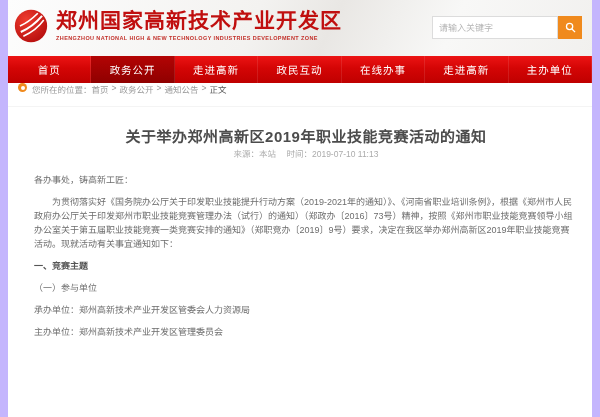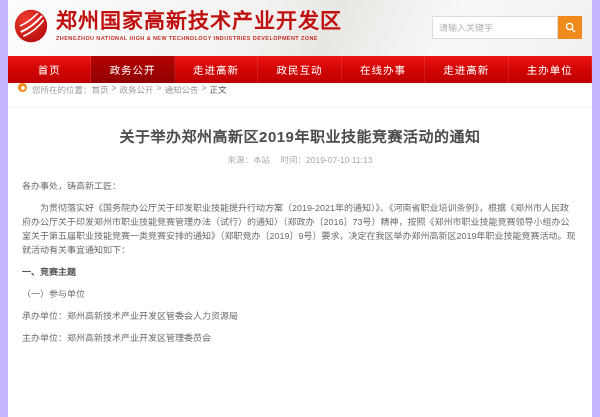--- a/index.html
+++ b/index.html
@@ -46,23 +46,23 @@
   .bc-dot {
     width:9px; height:9px; border-radius:50%; background:#f08a1d; margin-right:5px;
     position:relative; flex:0 0 auto;
   }
   .bc-dot::after { content:""; position:absolute; left:2.5px; top:2.5px; width:4px; height:4px; border-radius:50%; background:#fff; }
   .breadcrumb a { color:#9a9a9a; text-decoration:none; }
   .breadcrumb .sep { margin:0 3px; }
   .breadcrumb .current { color:#555; }
 
   
-  .article { padding:10px 14px 0 14px; }
+  .article { padding:10px 14px 0 26px; }
   .art-title { text-align:center; font-size:15px; font-weight:bold; color:#4c4c4c; margin-top:8px; letter-spacing:.5px; }
-  .art-meta { text-align:center; font-size:8.5px; color:#ababab; margin-top:7px; }
+  .art-meta { text-align:center; font-size:8.5px; color:#ababab; margin-top:1px; }
   .art-meta span { margin:0 4px; }
 
   .body-text { margin-top:14px; font-size:9px; color:#6d6d6d; line-height:14px; }
   .body-text p { margin-bottom:8px; }
   .p-indent { text-indent:2em; }
   .p-heading { font-weight:bold; color:#565656; margin-top:4px; }
   .p-cont { padding-left:54px; }
 </style>
 </head>
 <body>

